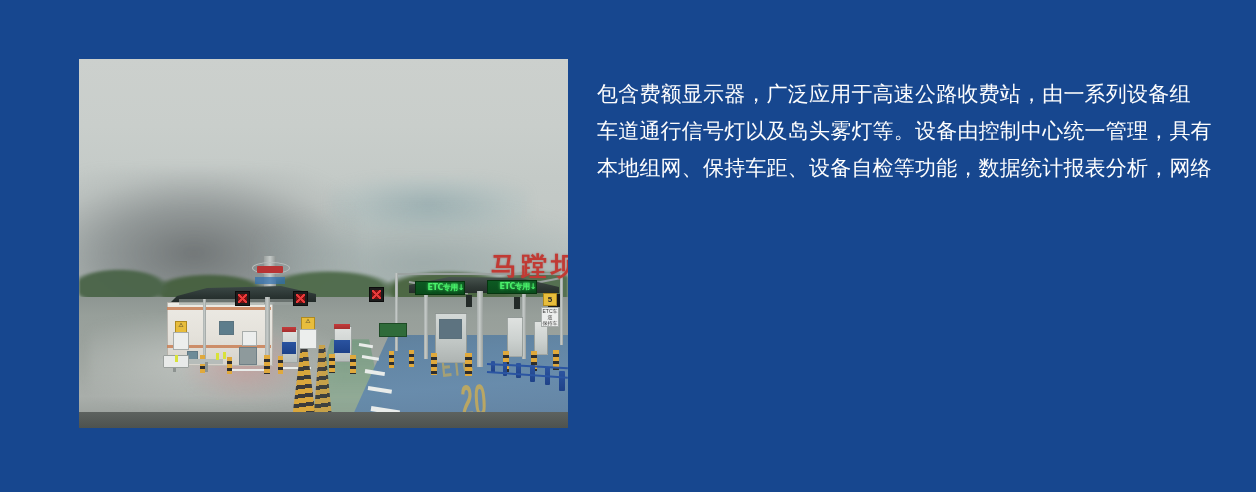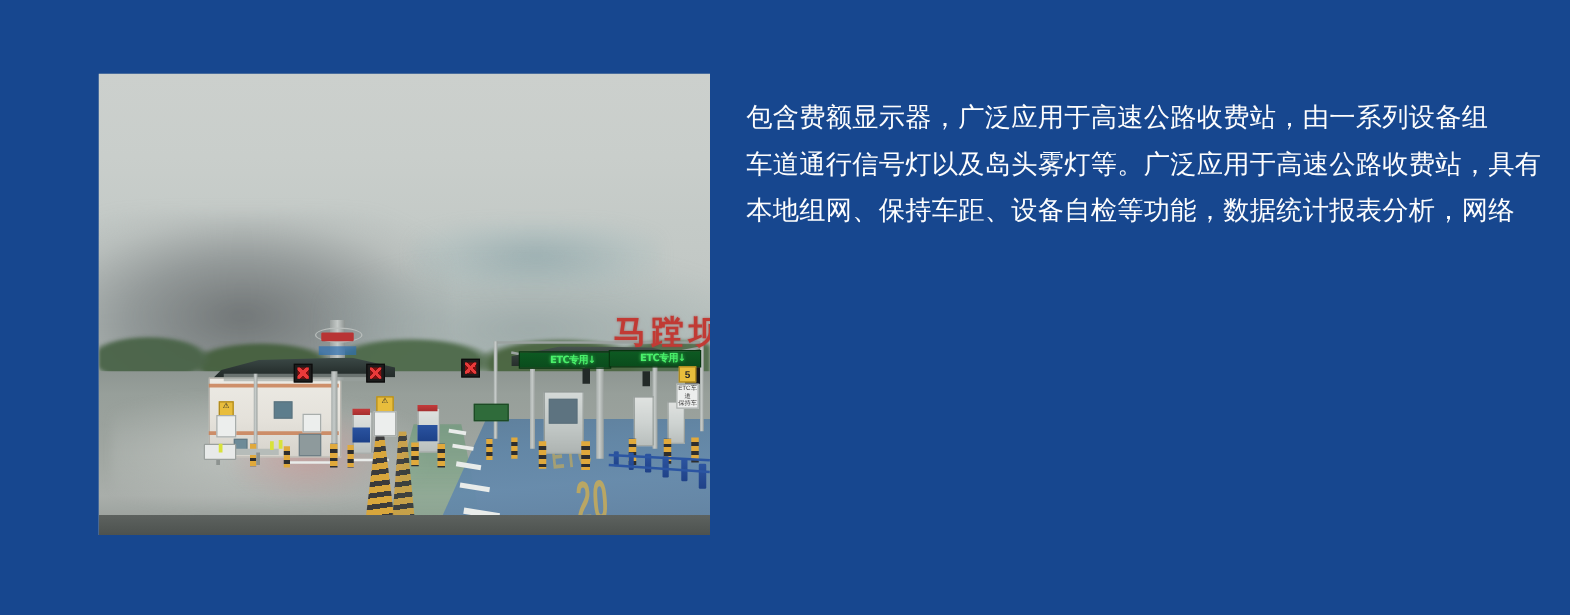--- a/index.html
+++ b/index.html
@@ -320,28 +320,27 @@
 
   
   .etc-board {
     position: absolute;
     height: 12px;
     background: linear-gradient(180deg, #0d5a22 0%, #0a4c1c 100%);
     border: 1px solid #06350f;
     color: #49f06a;
     font-size: 8px;
     line-height: 11px;
-    text-align: left;
+    text-align: right;
     font-weight: bold;
     white-space: nowrap;
     letter-spacing: -0.5px;
     text-shadow: 0 0 3px rgba(73,240,106,.9);
     font-family: "DejaVu Sans", sans-serif;
     overflow: hidden;
-    padding-left: 24px;
   }
 
   
   .station-name {
     position: absolute;
     left: 412px; top: 192px;
     color: #c13a34;
     font-size: 26px;
     font-weight: bold;
     letter-spacing: 4px;
@@ -544,17 +543,17 @@
       <div class="guard-rail-h" style="left:408px; top:304px; width:81px; transform:rotate(3deg); transform-origin:left center;"></div>
       <div class="guard-rail-h" style="left:408px; top:312px; width:81px; transform:rotate(4deg); transform-origin:left center;"></div>
 
       <div class="asphalt-strip"></div>
 
     </div>
   </div>
 
   <div class="text-block">
     <div class="text-line">包含费额显示器，广泛应用于高速公路收费站，由一系列设备组</div>
-    <div class="text-line">车道通行信号灯以及岛头雾灯等。广泛应用于高速公路收费站，具有</div>
+    <div class="text-line">车道通行信号灯以及岛头雾灯等。设备由控制中心统一管理，具有</div>
     <div class="text-line">本地组网、保持车距、设备自检等功能，数据统计报表分析，网络</div>
   </div>
 
 </div>
 
 </body></html>

